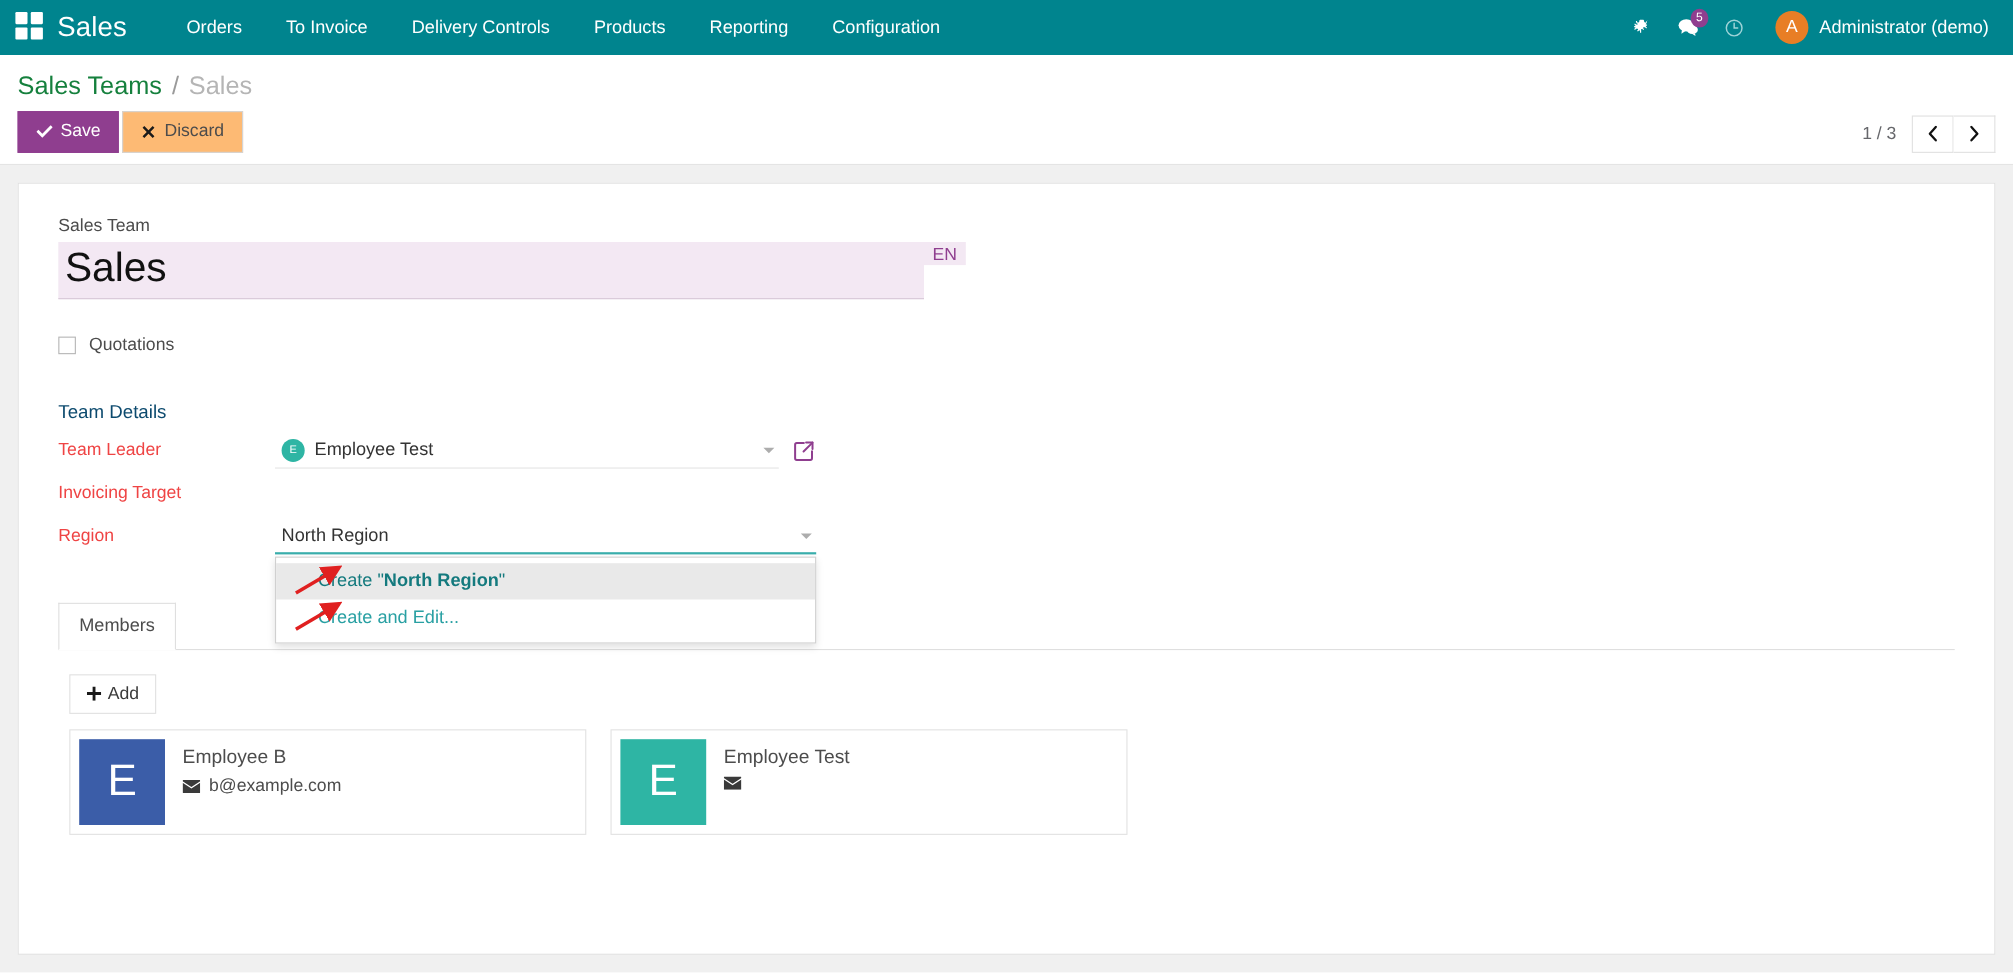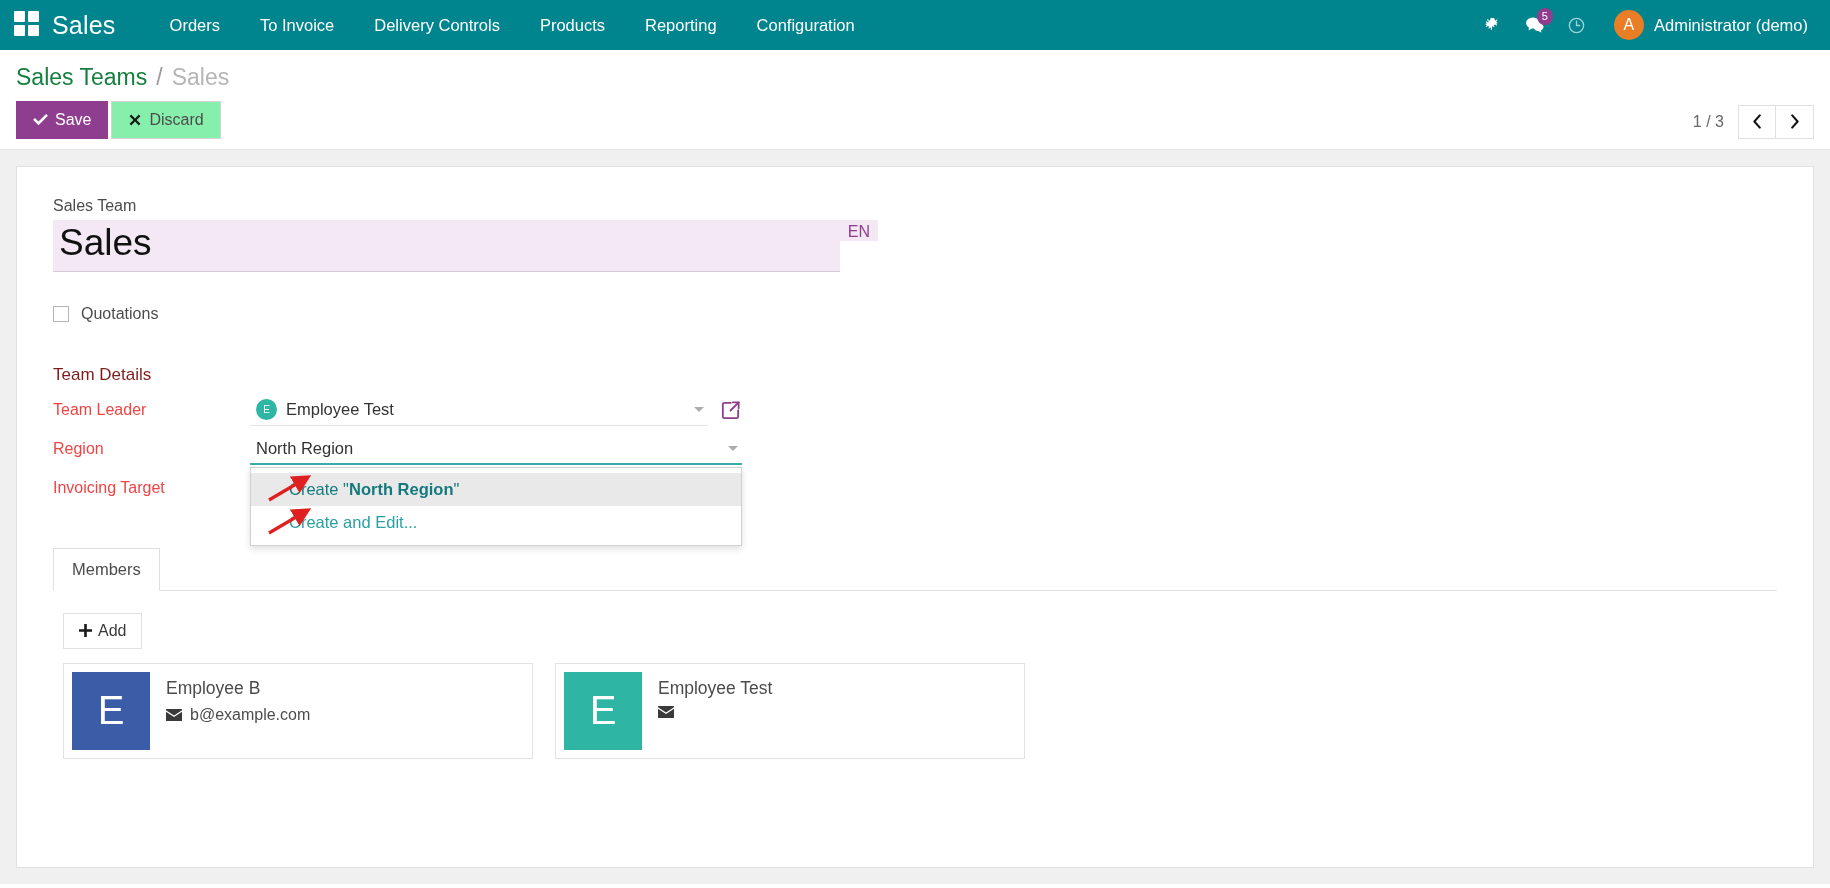--- a/index.html
+++ b/index.html
@@ -99,21 +99,21 @@
   .bc-sep { color: #9a9a9a; margin: 0 9px; }
   .bc-current { color: #b5b5b5; }
 
   .cp-row {
     display: flex; align-items: flex-end;
     padding: 6px 0 10px 0;
   }
   .btn {
     font-size: 16px;
     border: 1px solid #d4d4d4;
-    background: #86efac;
+    background: #fdba74;
     color: #4c4c4c;
     padding: 7px 16px;
     cursor: pointer;
     line-height: 1.35;
     display: inline-flex; align-items: center; gap: 7px;
     border-radius: 0;
   }
   .btn-save {
     background: #8f3e8f;
     border-color: #8f3e8f;
@@ -174,21 +174,21 @@
   .checkbox-row { display: flex; align-items: center; gap: 12px; margin-top: 33px; }
   .cbx {
     width: 16px; height: 16px;
     border: 1px solid #b5b5b5;
     background: #ffffff;
     cursor: pointer;
     display: inline-block;
   }
 
   .group-title {
-    color: #7f1d1d;
+    color: #0c4a6e;
     font-size: 17px;
     margin-top: 42px;
     padding-bottom: 6px;
   }
 
   .frow { display: flex; align-items: center; height: 39px; }
   .flabel { width: 197px; font-size: 16px; color: #ef4444; flex-shrink: 0; }
   .fval { width: 492px; position: relative; display: flex; align-items: center; }
 
   .m2o {
@@ -407,20 +407,25 @@
           <svg width="23" height="23" viewBox="0 0 24 24" fill="none" stroke="#8f3e8f" stroke-width="1.9">
             <path d="M13 4H5.6C4.7 4 4 4.7 4 5.6v12.8c0 .9.7 1.6 1.6 1.6h12.8c.9 0 1.6-.7 1.6-1.6V11"></path>
             <path d="M20.5 3.5L12 12" stroke-linecap="round"></path>
             <path d="M14.4 3.5h6.1v6.1" stroke-linecap="round" stroke-linejoin="round"></path>
           </svg>
         </span>
       </div>
     </div>
 
     <div class="frow">
+      <div class="flabel">Invoicing Target</div>
+      <div class="fval"></div>
+    </div>
+
+    <div class="frow">
       <div class="flabel">Region</div>
       <div class="fval">
         <div class="m2o focused">
           <input value="North Region" style="">
           <span class="caret"></span>
         </div>
 
         <div class="dropdown">
           <div class="dd-item active">
             <span>Create "</span><b>North Region</b><span>"</span>
@@ -441,25 +446,20 @@
                 <marker id="ah2" markerWidth="6" markerHeight="6" refX="3" refY="3" orient="auto">
               <path d="M0,0 L6,3 L0,6 z" fill="#e02020"></path>
                 </marker>
               </defs>
             <line x1="4" y1="27" x2="38" y2="7" stroke="#e02020" stroke-width="3.2" marker-end="url(#ah2)"></line>
           </svg>
         </div>
       </div>
     </div>
 
-    <div class="frow">
-      <div class="flabel">Invoicing Target</div>
-      <div class="fval"></div>
-    </div>
-
     <div class="notebook">
       <div class="tabs">
         <div class="tab">Members</div>
       </div>
       <div class="tab-pane">
         <button class="btn-add">
           <svg width="13" height="13" viewBox="0 0 14 14" fill="#1a1a1a">
             <path d="M5.6 0h2.8v5.6H14v2.8H8.4V14H5.6V8.4H0V5.6h5.6z"></path>
           </svg>
           <span>Add</span>

